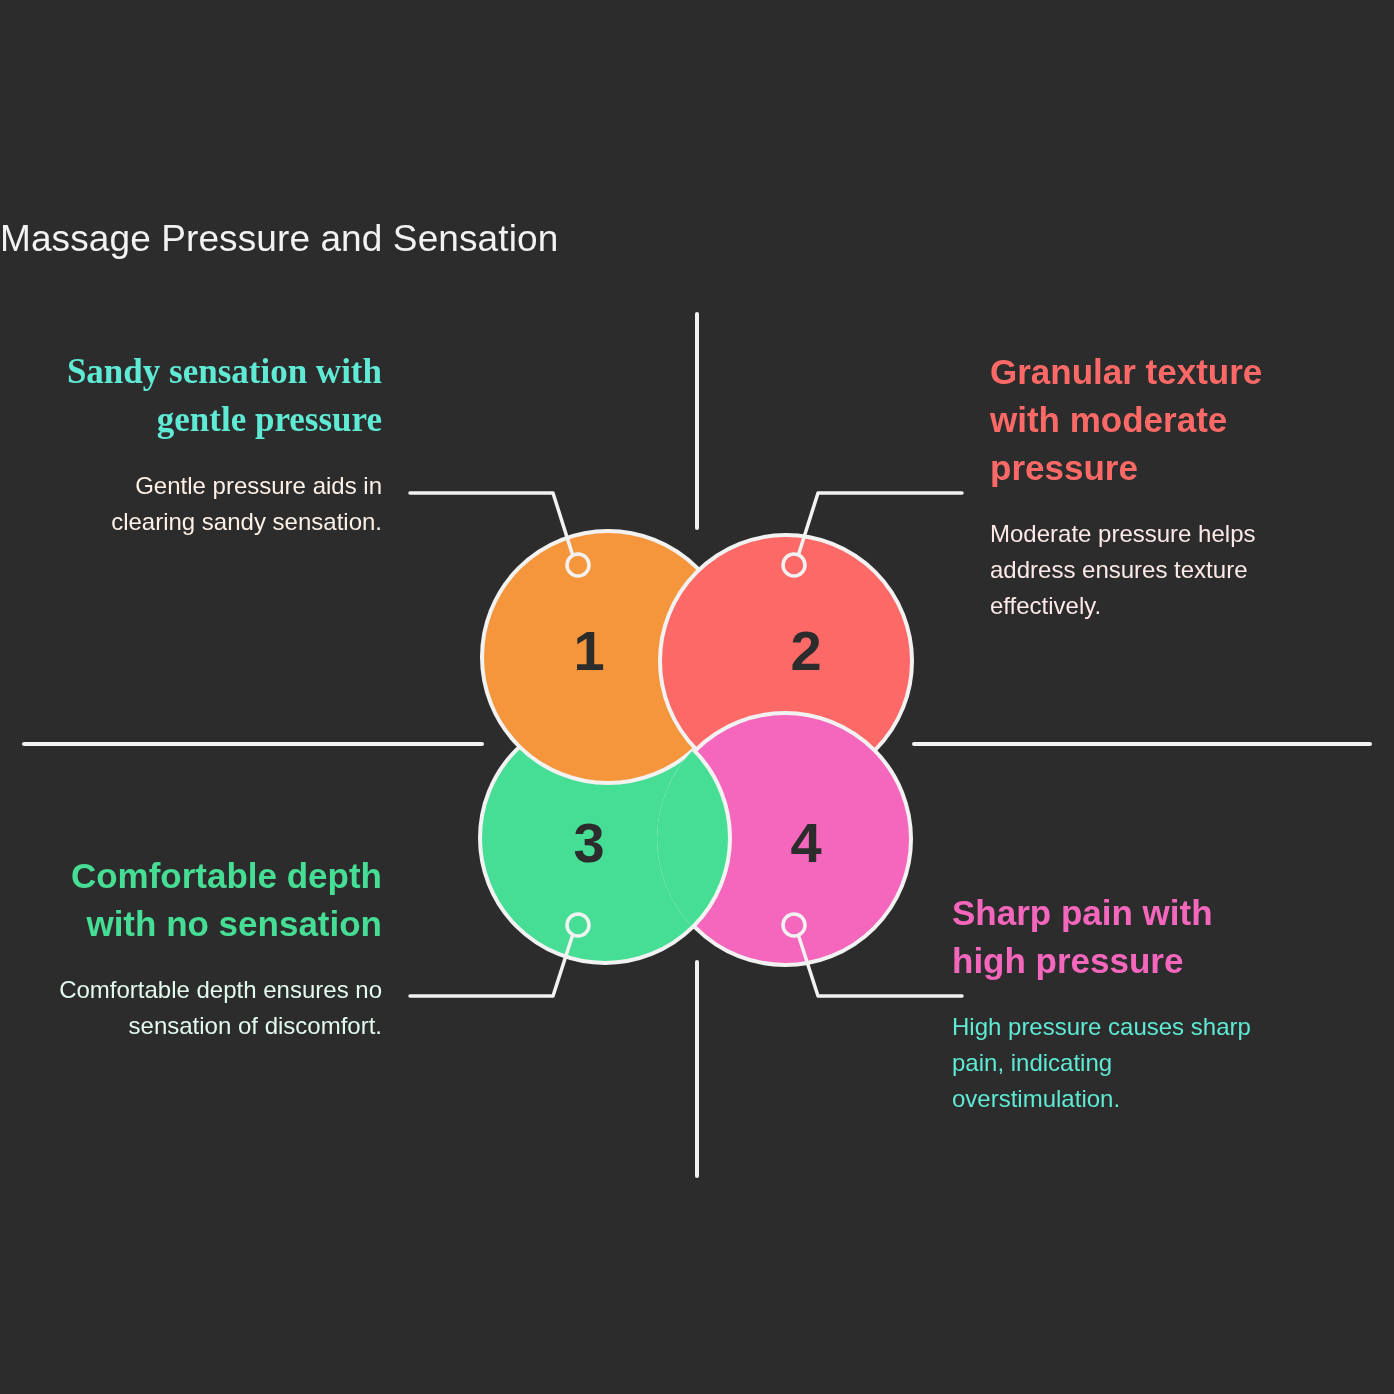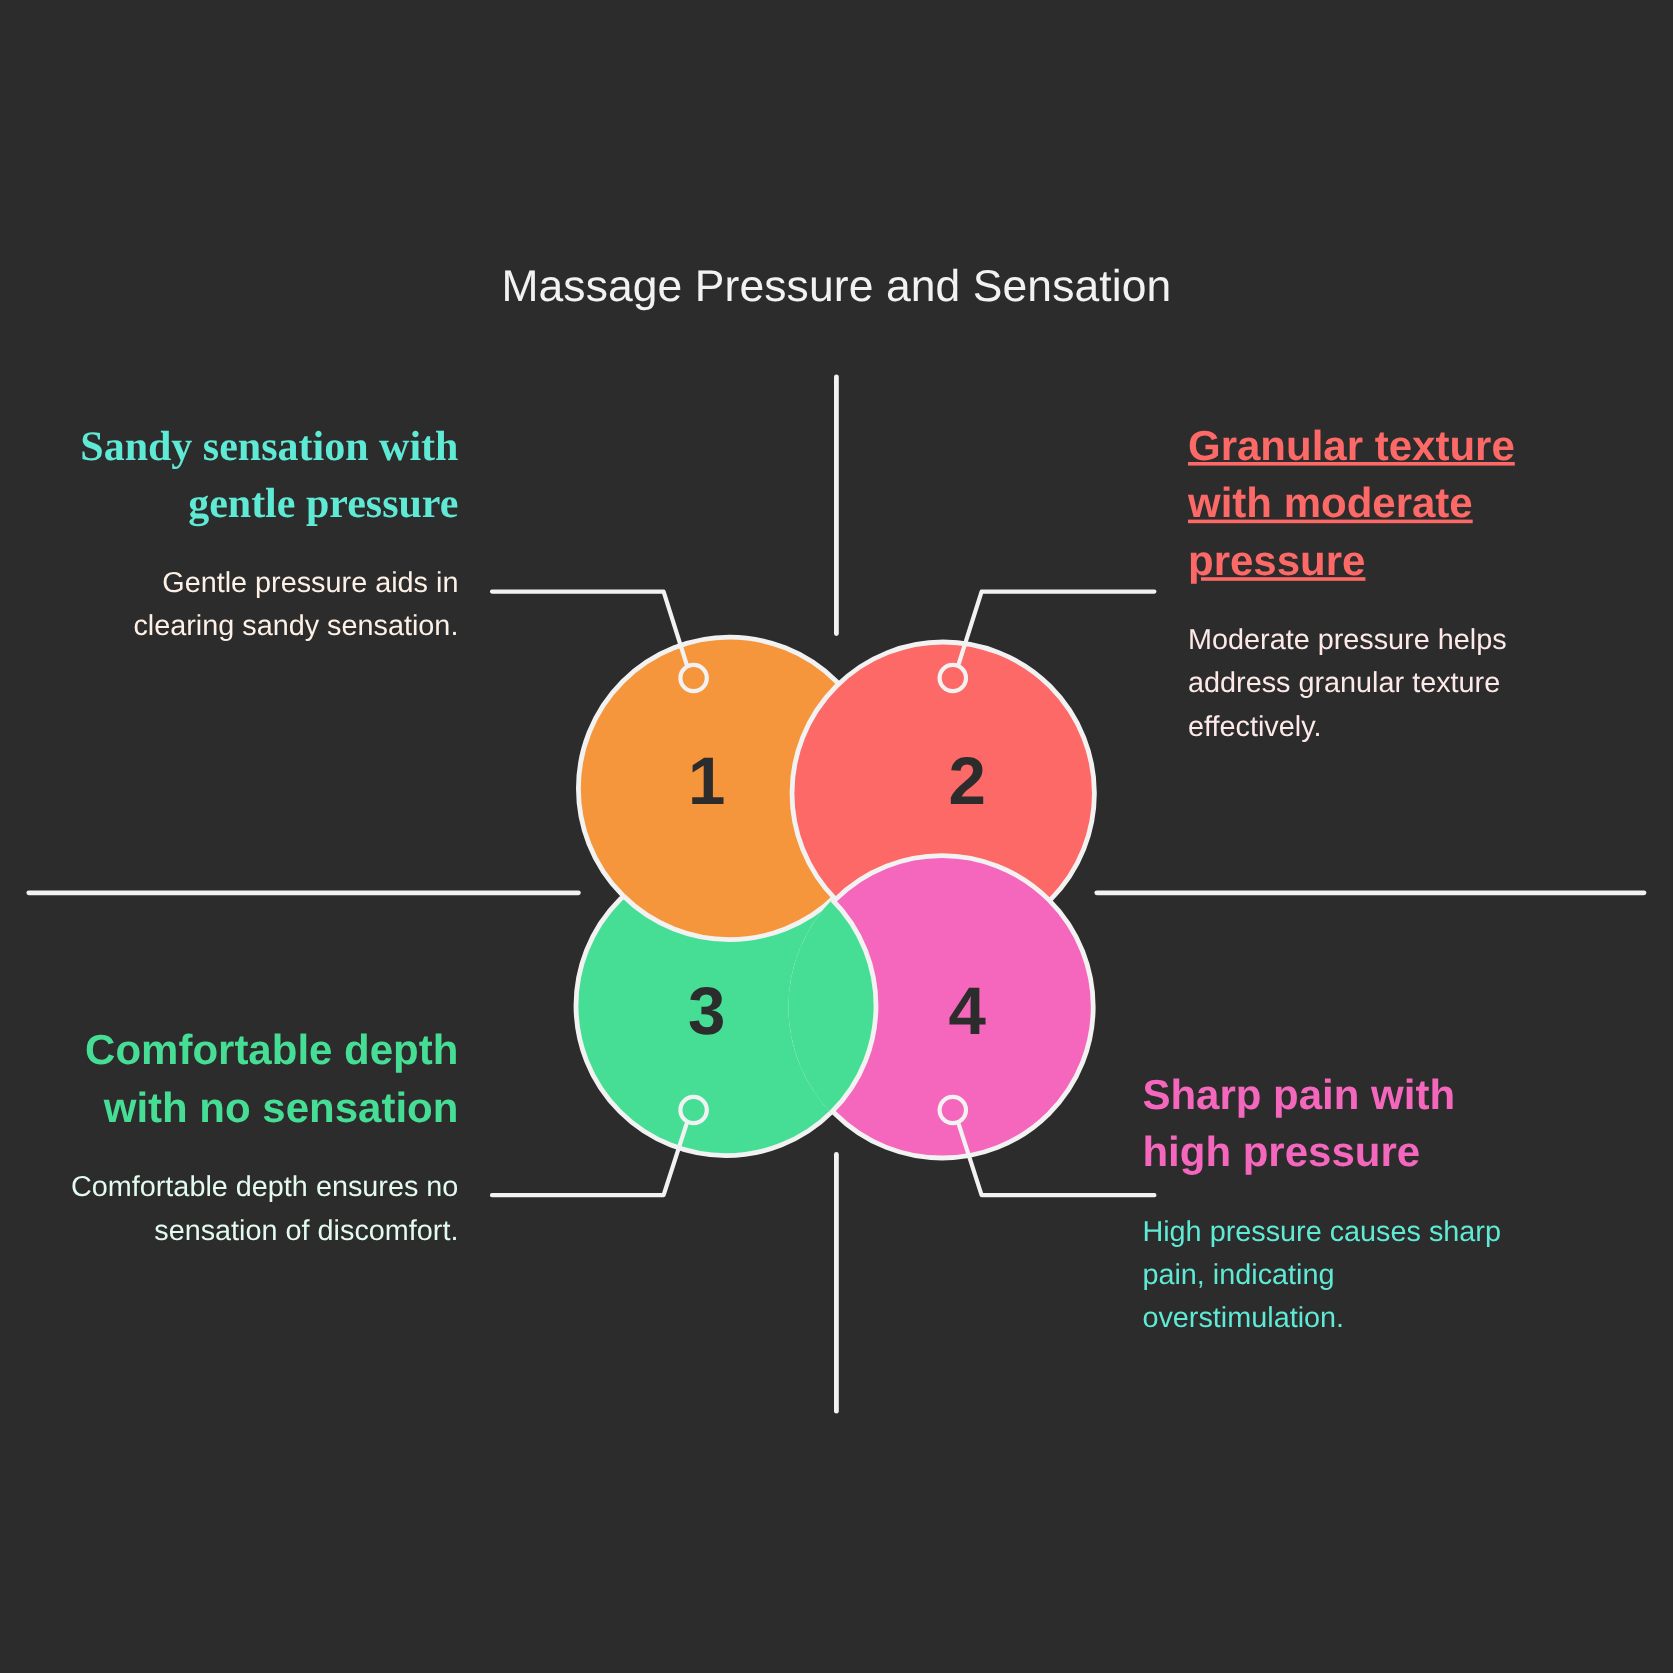--- a/index.html
+++ b/index.html
@@ -6,21 +6,21 @@
   body {
     width: 1394px; height: 1394px;
     background: #2c2c2c;
     position: relative;
     overflow: hidden;
     font-family: "Liberation Sans", "DejaVu Sans", sans-serif;
   }
   #diagram-svg { position: absolute; left: 0; top: 0; }
   .title {
     position: absolute; left: 0; width: 1394px; top: 218px;
-    text-align: center; color: #f2f2f2;
+    color: #f2f2f2;
     font-size: 37px; font-weight: 400; letter-spacing: 0.1px;
   }
   .block { position: absolute; width: 330px; }
   .block.left { text-align: right; }
   .block.right { text-align: left; }
   .heading {
     font-weight: 700; font-size: 35px; line-height: 48px; margin: 0;
   }
   .desc {
     font-size: 24px; line-height: 36px; margin: 0; margin-top: 24px;
@@ -78,22 +78,22 @@
   </g>
 </svg>
 
 <div class="title">Massage Pressure and Sensation</div>
 
 <div class="block left" id="b1">
   <p class="heading" style="color: #5eead4; font-family: Liberation Serif, serif;">Sandy sensation with gentle pressure</p>
   <p class="desc" style="color: rgb(253, 240, 230);">Gentle pressure aids in clearing sandy sensation.</p>
 </div>
 <div class="block right" id="b2">
-  <p class="heading" style="color: rgb(252, 105, 102); text-decoration: underline;">Granular texture with moderate pressure</p>
-  <p class="desc" style="color: rgb(253, 233, 232);">Moderate pressure helps address granular texture effectively.</p>
+  <p class="heading" style="color: rgb(252, 105, 102);">Granular texture with moderate pressure</p>
+  <p class="desc" style="color: rgb(253, 233, 232);">Moderate pressure helps address ensures texture effectively.</p>
 </div>
 <div class="block left" id="b3">
   <p class="heading" style="color: rgb(70, 222, 149);">Comfortable depth with no sensation</p>
   <p class="desc" style="color: rgb(227, 250, 238);">Comfortable depth ensures no sensation of discomfort.</p>
 </div>
 <div class="block right" id="b4">
   <p class="heading" style="color: rgb(244, 103, 189);">Sharp pain with high pressure</p>
   <p class="desc" style="color: #5eead4;">High pressure causes sharp pain, indicating overstimulation.</p>
 </div>
 

